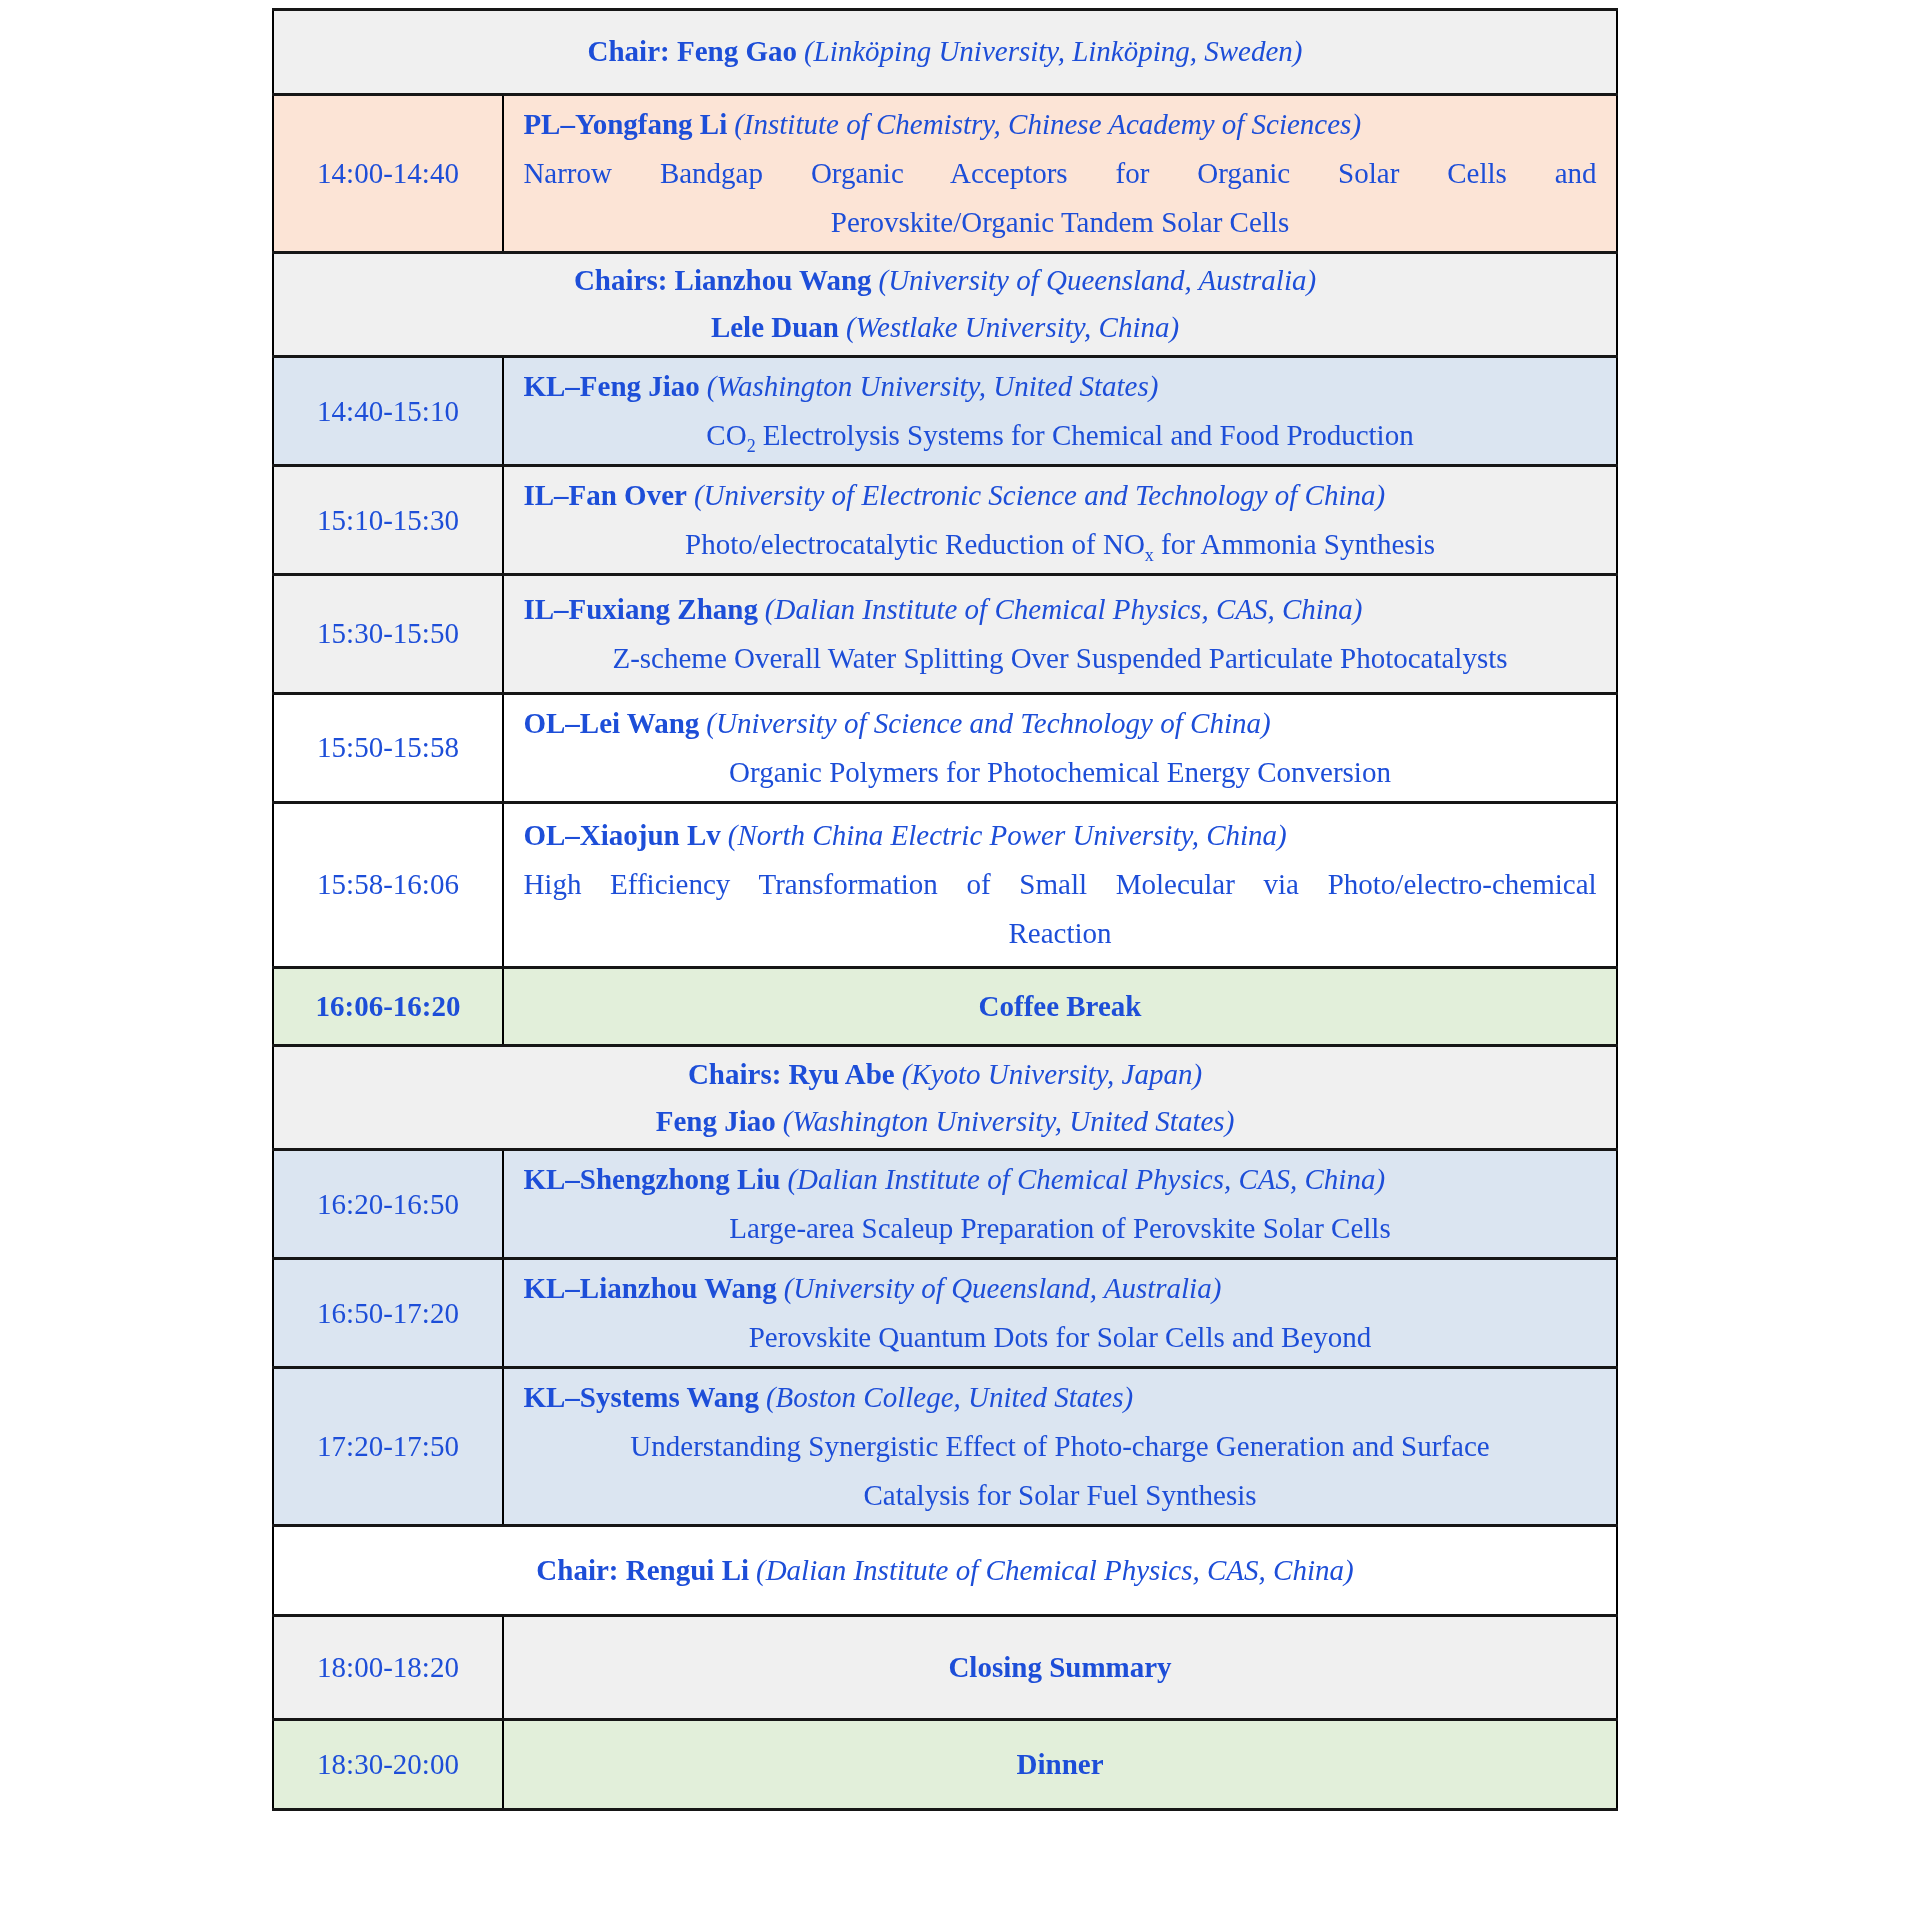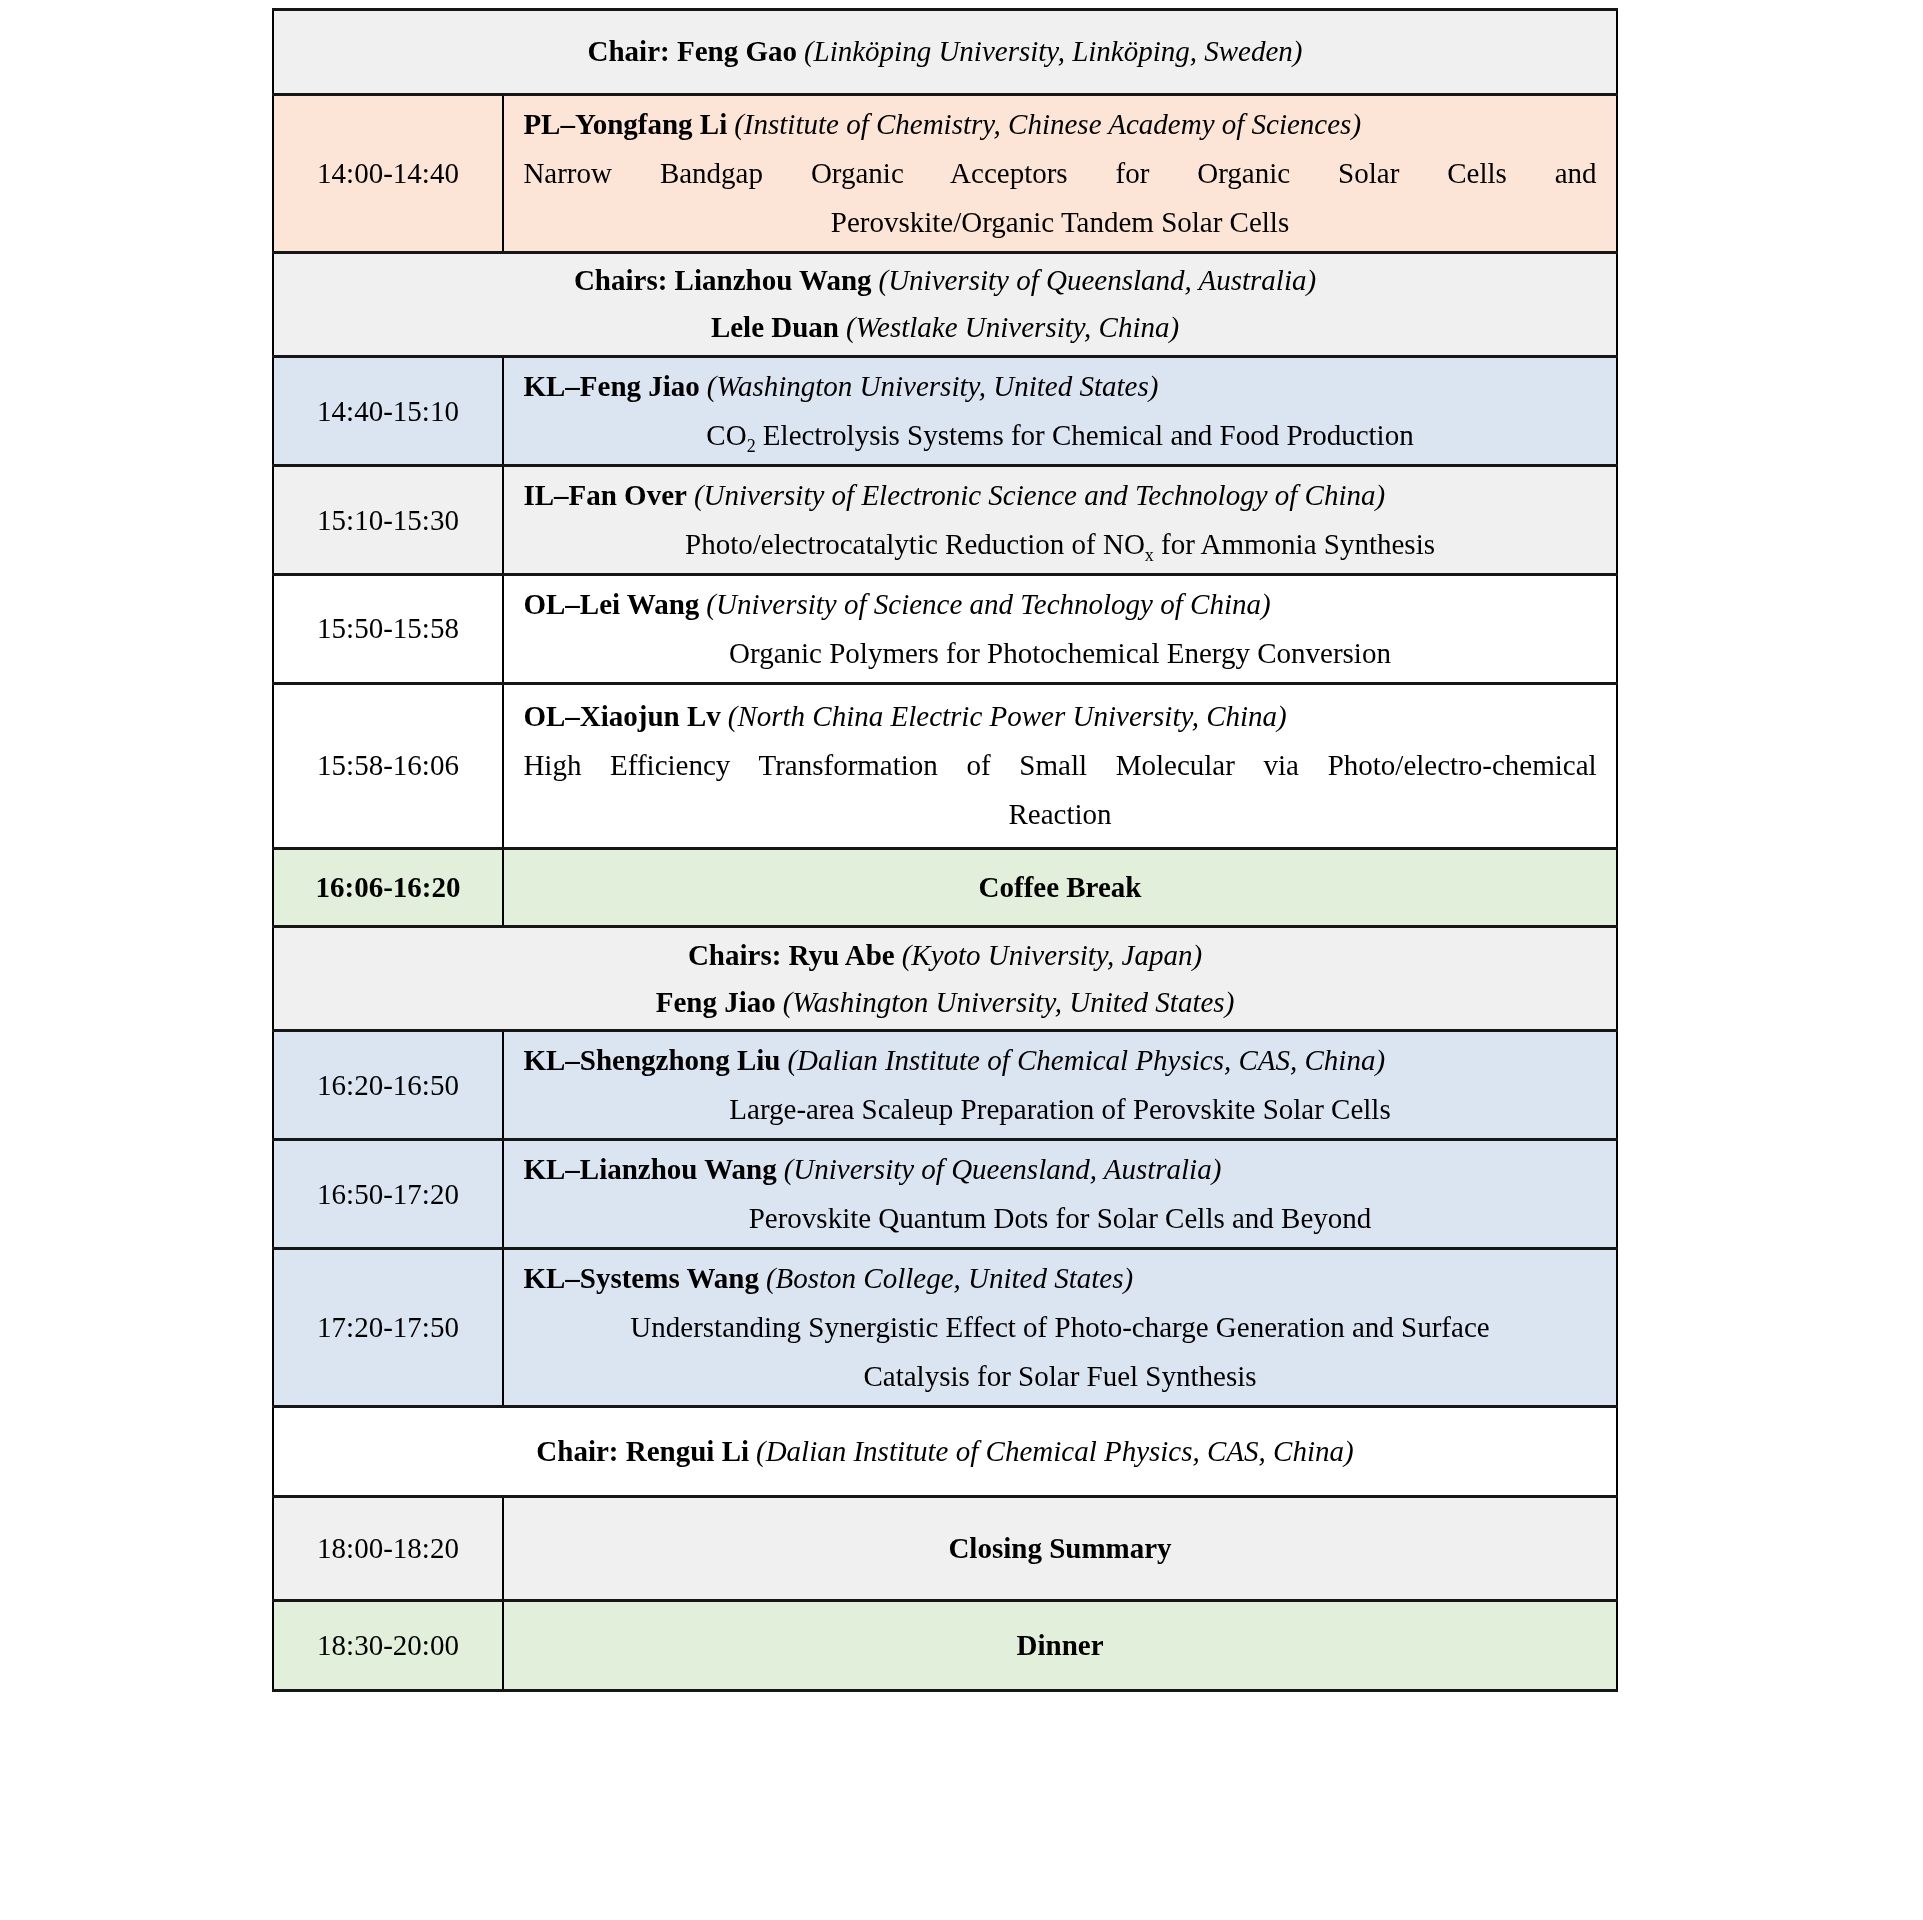--- a/index.html
+++ b/index.html
@@ -1,21 +1,21 @@
 <!DOCTYPE html>
 <html><head>
 <meta charset="utf-8">
 <style>
   html,body{margin:0;padding:0;background:#ffffff;}
   .page{
     position:relative;
     width:1923px;height:1920px;
     background:#ffffff;
     font-family:"Liberation Serif","DejaVu Serif",serif;
-    color:#000000;
+    color:#1d4ed8;
     overflow:hidden;
   }
   table.schedule{
     position:absolute;left:272px;top:7.8px;
     width:1344px;
     border-collapse:collapse;
     table-layout:fixed;
     border:2.9px solid #000000;
   }
   col.c-time{width:230px;}
@@ -82,20 +82,27 @@
             <div class="line title-line"><span>CO</span><sub>2</sub><span> Electrolysis Systems for Chemical and Food Production</span></div>
           </td>
         </tr>
         <tr style="height: 107px;">
           <td class="time-cell" style="background: rgb(240, 240, 240);">15:10-15:30</td>
           <td class="talk-cell" style="background: rgb(240, 240, 240);">
             <div class="line speaker-line"><span class="bold">IL–Fan Over</span><span class="affil">(University of Electronic Science and Technology of China)</span></div>
             <div class="line title-line"><span>Photo/electrocatalytic Reduction of NO</span><sub>x</sub><span> for Ammonia Synthesis</span></div>
           </td>
         </tr>
+        <tr style="height: 119px;">
+          <td class="time-cell" style="background: rgb(240, 240, 240);">15:30-15:50</td>
+          <td class="talk-cell" style="background: rgb(240, 240, 240);">
+            <div class="line speaker-line"><span class="bold">IL–Fuxiang Zhang</span><span class="affil">(Dalian Institute of Chemical Physics, CAS, China)</span></div>
+            <div class="line title-line"><span>Z-scheme Overall Water Splitting Over Suspended Particulate Photocatalysts</span></div>
+          </td>
+        </tr>
         <tr style="height: 100px;">
           <td class="time-cell" style="background: rgb(255, 255, 255);">15:50-15:58</td>
           <td class="talk-cell" style="background: rgb(255, 255, 255);">
             <div class="line speaker-line"><span class="bold">OL–Lei Wang</span><span class="affil">(University of Science and Technology of China)</span></div>
             <div class="line title-line"><span>Organic Polymers for Photochemical Energy Conversion</span></div>
           </td>
         </tr>
         <tr style="height: 165px;">
           <td class="time-cell" style="background: rgb(255, 255, 255);">15:58-16:06</td>
           <td class="talk-cell" style="background: rgb(255, 255, 255);">

